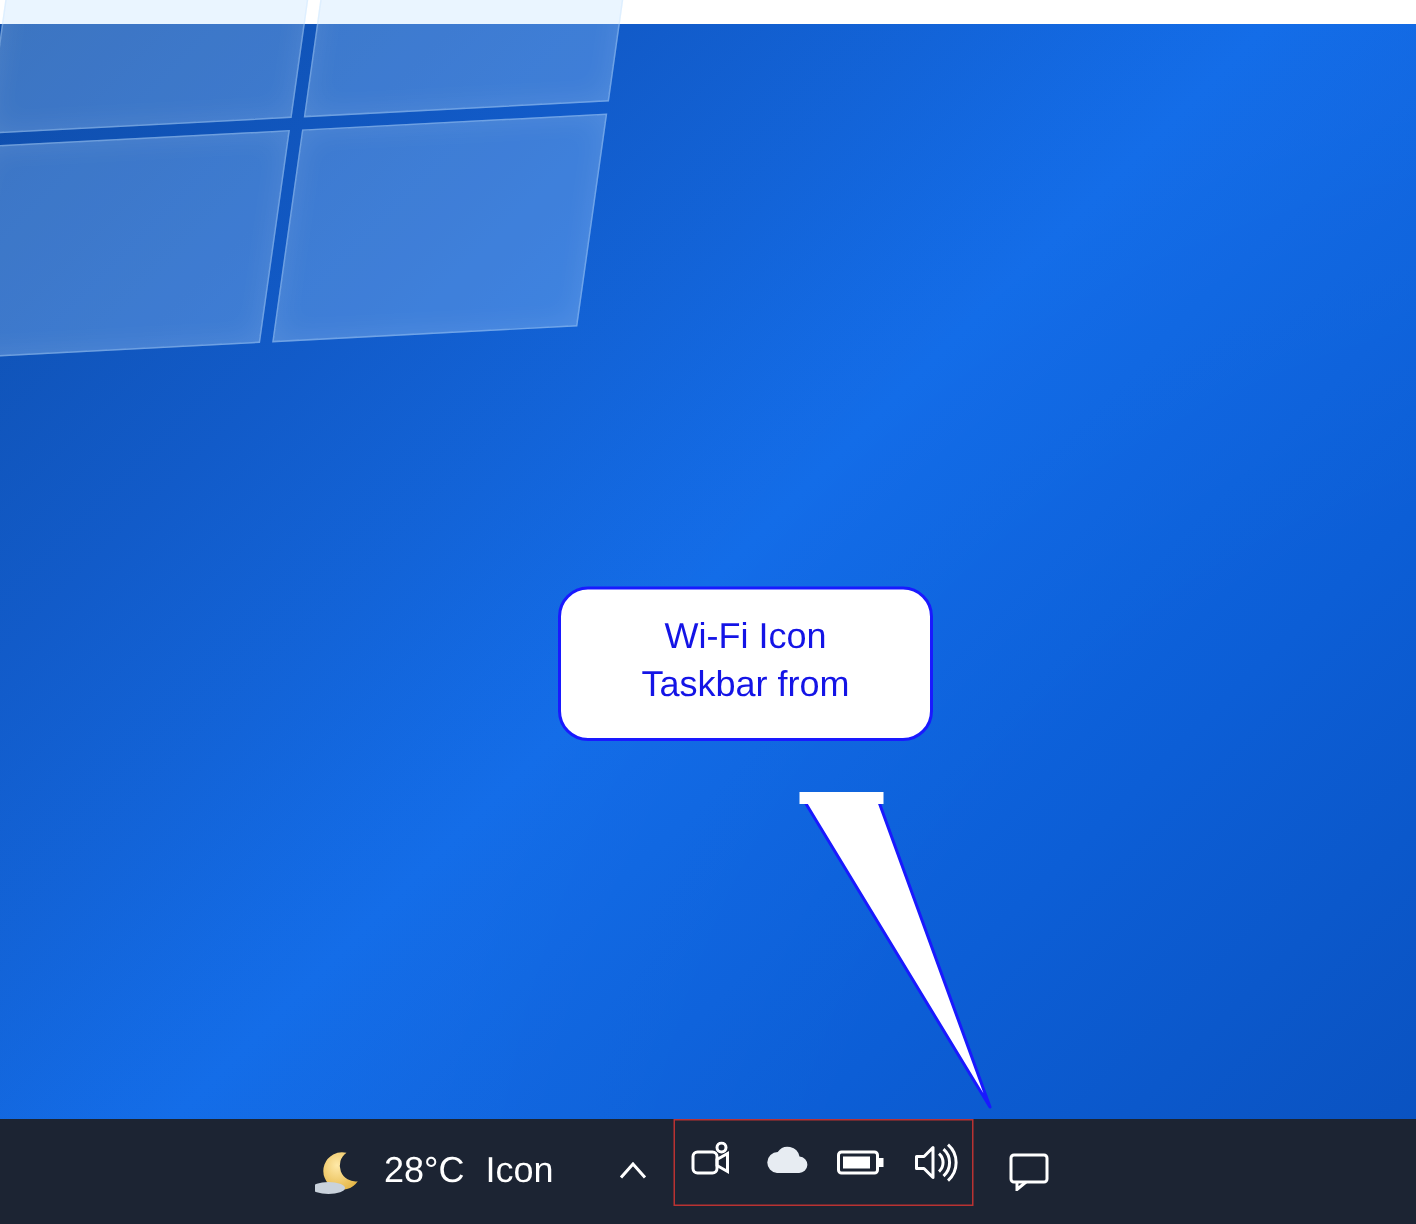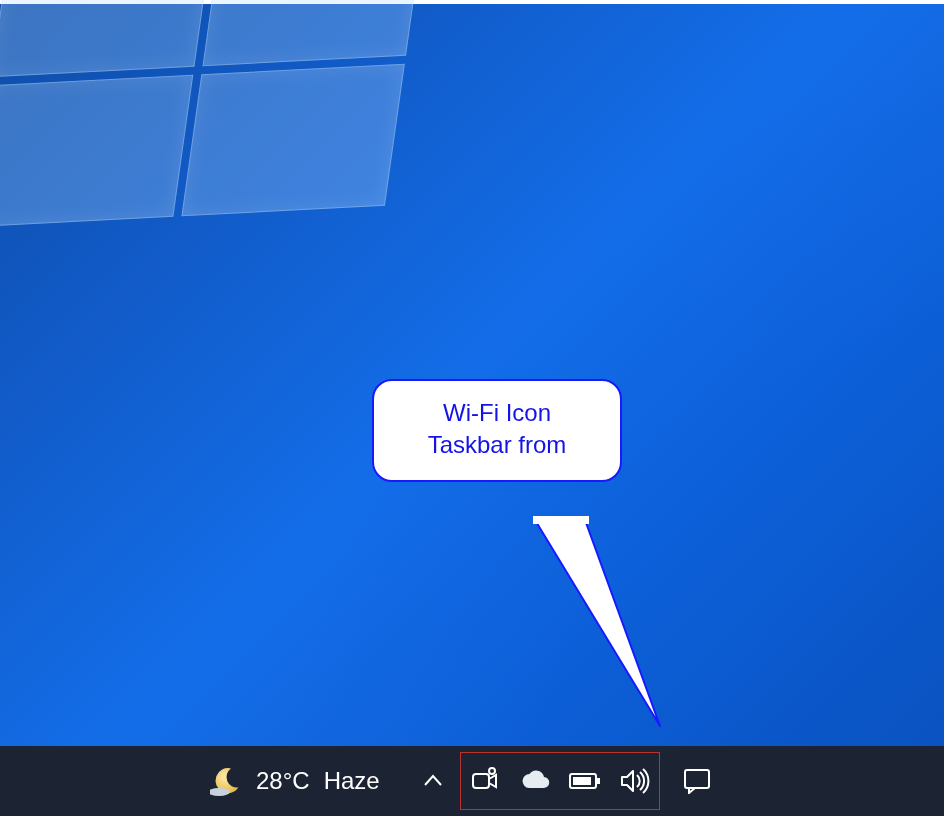--- a/index.html
+++ b/index.html
@@ -7,21 +7,21 @@
     padding: 0;
     width: 944px;
     height: 816px;
     overflow: hidden;
     font-family: "Segoe UI", Tahoma, sans-serif;
     position: relative;
   }
 
   .desktop {
     position: absolute;
-    left: 0; top: 4px;
+    left: 0; top: 16px;
     width: 944px; height: 746px;
     background:
       radial-gradient(circle at 120% 120%, rgba(255,255,255,0) 0%, rgba(255,255,255,0) 40%, rgba(255,255,255,0.02) 60%),
       linear-gradient(135deg, #0a4aa8 0%, #0d58c8 25%, #0f6ae8 50%, #0c5ed6 75%, #0a52c0 100%);
   }
 
   
   .winlogo {
     position: absolute;
     left: -10px;
@@ -69,21 +69,20 @@
   .callout-tail svg { width: 100%; height: 100%; overflow: visible; }
 
   
   .taskbar {
     position: absolute;
     left: 0; top: 746px;
     width: 944px; height: 70px;
     background: #1c2433;
     color: #fff;
     display: flex;
-    align-items: center;
   }
 
   .weather {
     display: flex;
     align-items: center;
     gap: 14px;
     margin-left: 204px;
     height: 100%;
     padding: 0 6px;
   }
@@ -160,21 +159,21 @@
           <radialGradient id="moonGrad" cx="40%" cy="35%" r="70%">
             <stop offset="0%" stop-color="#ffe9a8"></stop>
             <stop offset="100%" stop-color="#e6b84a"></stop>
           </radialGradient>
         </defs>
         <path d="M21 3.5a12.5 12.5 0 1 0 7.5 19 10.5 10.5 0 0 1-7.5-19z" fill="url(#moonGrad)"></path>
         <ellipse cx="9" cy="27" rx="11" ry="4" fill="#c9d2dc"></ellipse>
       </svg>
     </span>
     <span class="weather-text">28°C</span>
-    <span class="weather-text">Haze</span>
+    <span class="weather-text">Icon</span>
   </div>
 
   <div class="chevron">
     <svg width="22" height="22" viewBox="0 0 22 22">
       <polyline points="3,15 11,6 19,15" fill="none" stroke="#ffffff" stroke-width="2"></polyline>
     </svg>
   </div>
 
   <div class="tray-box">
     <div class="tray-icon">

